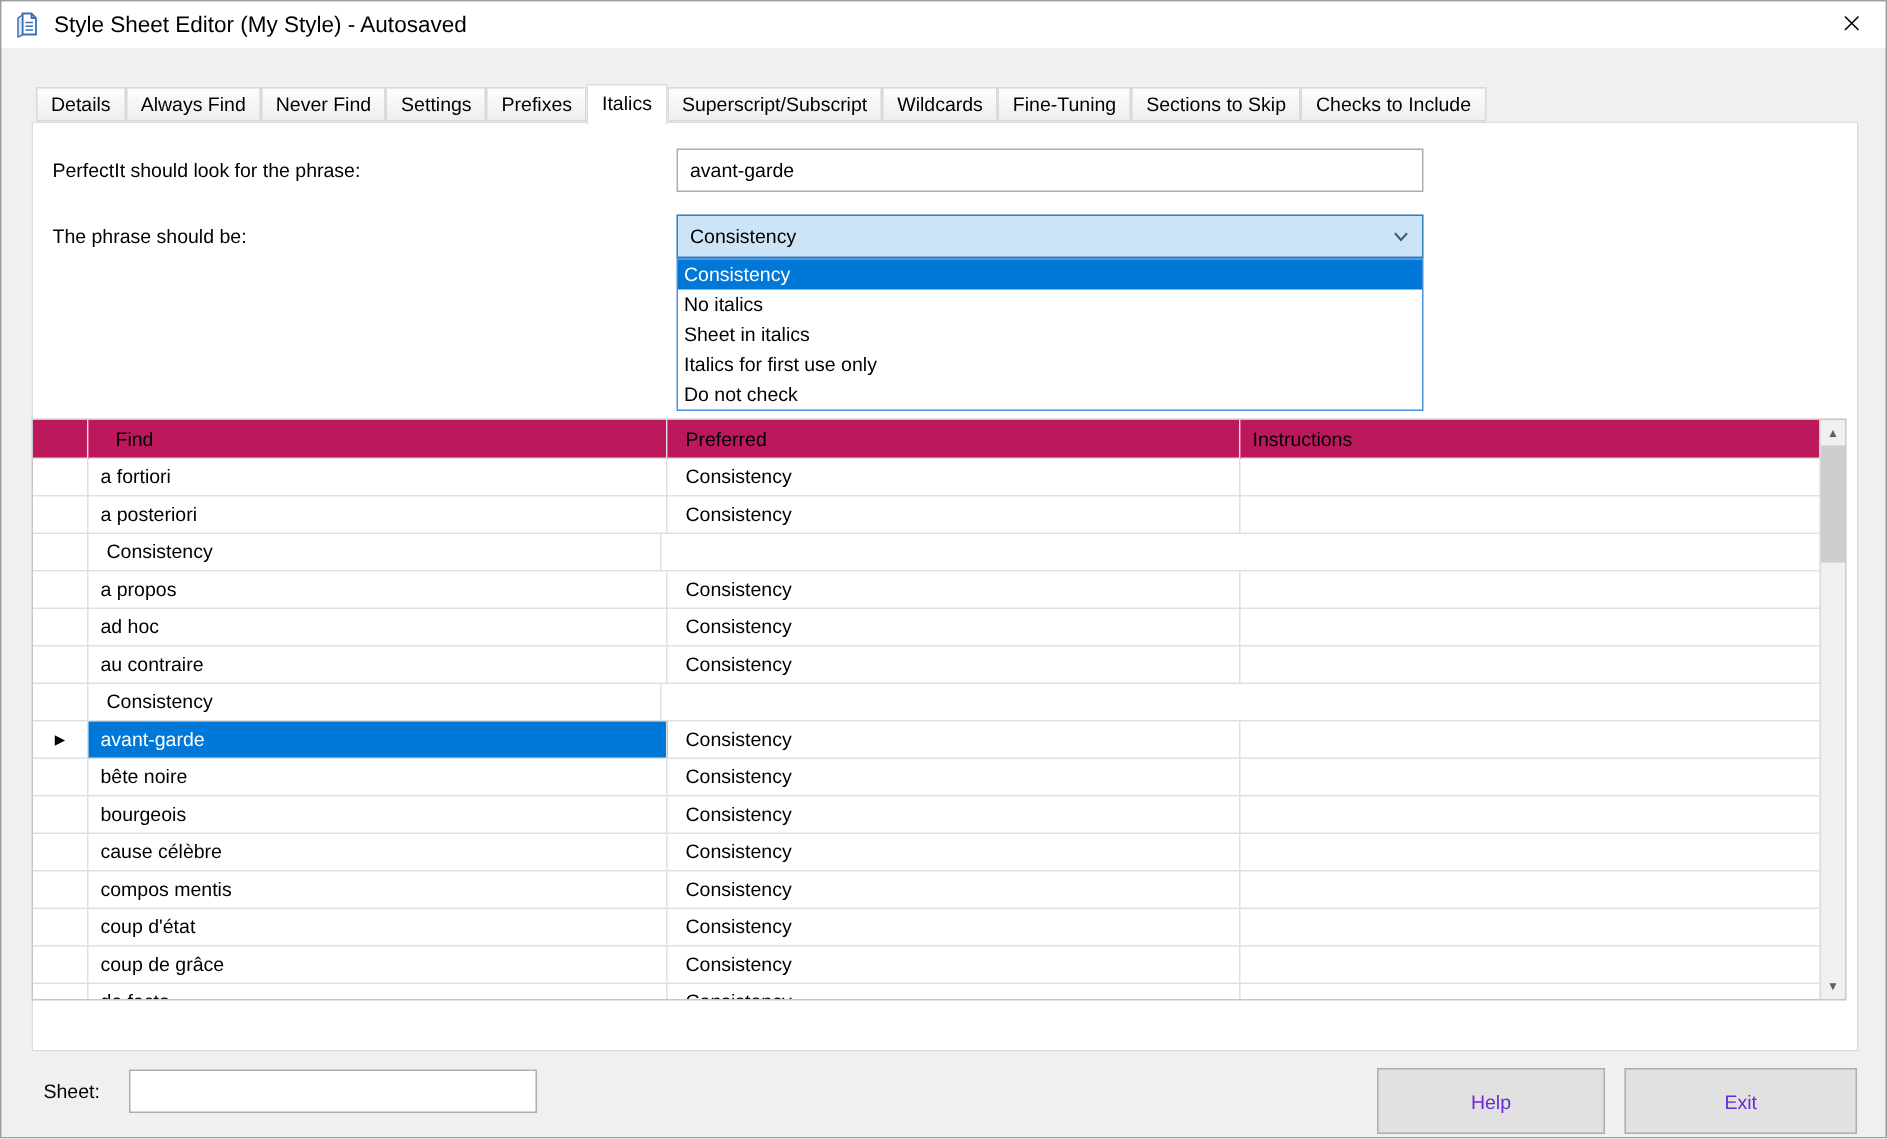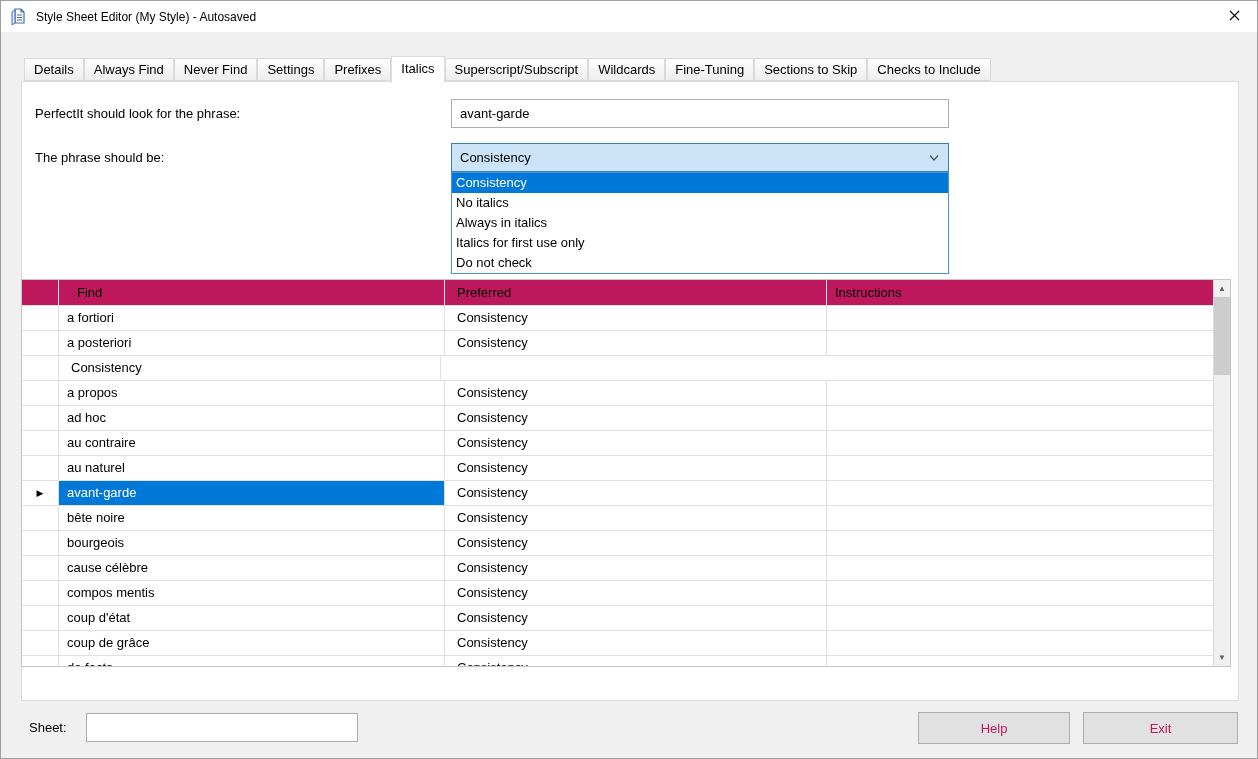--- a/index.html
+++ b/index.html
@@ -9,21 +9,21 @@
     background:#f0f0f0; border:1px solid #9e9e9e;
     font-family:"Liberation Sans", sans-serif; font-size:13px; color:#000;
     overflow:hidden;
   }
   
   .titlebar {
     position:absolute; top:0; left:0; right:0; height:31px;
     background:#ffffff; display:flex; align-items:center;
   }
   .app-icon { margin-left:9px; width:17px; height:17px; display:inline-flex; }
-  .title { margin-left:9px; font-size:12px; }
+  .title { margin-left:9px; font-size:15px; }
   .close-btn {
     margin-left:auto; width:45px; height:31px;
     display:flex; align-items:center; justify-content:center; cursor:default;
   }
   
   .tabstrip {
     position:absolute; left:23px; top:54px; height:26px;
     display:flex; align-items:flex-end; z-index:5;
   }
   .tab {
@@ -90,23 +90,23 @@
     position:absolute; left:0; width:16px; height:17px;
     font-size:8px; color:#606060; text-align:center; line-height:17px;
   }
   .sarrow.up { top:0; }
   .sarrow.down { bottom:0; }
   .thumb { position:absolute; top:17px; left:0; width:16px; height:78px; background:#cdcdcd; }
   
   .search-lbl { position:absolute; left:28px; top:712px; height:29px; line-height:29px; }
   .search { position:absolute; left:85px; top:712px; width:272px; height:29px; }
   .btn {
-    position:absolute; top:711px; height:32px;
+    position:absolute; top:711px; height:44px;
     background:#e1e1e1; border:1px solid #adadad;
-    font-family:"Liberation Sans", sans-serif; font-size:13px; color:#be185d;
+    font-family:"Liberation Sans", sans-serif; font-size:13px; color:#6d28d9;
   }
   .btn.help { left:917px; width:152px; }
   .btn.exit { left:1082px; width:155px;text-align:center; }
 </style>
 </head>
 <body>
 
 <div class="window">
 
   <div class="titlebar">
@@ -155,21 +155,21 @@
       <span>Consistency</span>
       <span class="chev">
         <svg width="12" height="8" viewBox="0 0 12 8">
           <polyline points="2,1.5 6,6 10,1.5" fill="none" stroke="#42576b" stroke-width="1.3"></polyline>
         </svg>
       </span>
     </div>
     <div class="ddlist">
         <div class="dd-item highlighted">Consistency</div>
         <div class="dd-item">No italics</div>
-        <div class="dd-item">Always in italics</div>
+        <div class="dd-item">Sheet in italics</div>
         <div class="dd-item">Italics for first use only</div>
         <div class="dd-item">Do not check</div>
       </div>
 
     <div class="grid">
       <div class="ghead">
         <div class="c selcol"></div>
         <div class="c find hdr">Find</div>
         <div class="c pref hdr">Preferred</div>
         <div class="c instr hdr">Instructions</div>
@@ -205,21 +205,20 @@
             <div class="c instr"></div>
           </div>
           <div class="grow">
             <div class="c selcol"></div>
             <div class="c find">au contraire</div>
             <div class="c pref">Consistency</div>
             <div class="c instr"></div>
           </div>
           <div class="grow">
             <div class="c selcol"></div>
-            <div class="c find">au naturel</div>
             <div class="c pref">Consistency</div>
             <div class="c instr"></div>
           </div>
           <div class="grow selected">
             <div class="c selcol">▶</div>
             <div class="c find">avant-garde</div>
             <div class="c pref">Consistency</div>
             <div class="c instr"></div>
           </div>
           <div class="grow">

